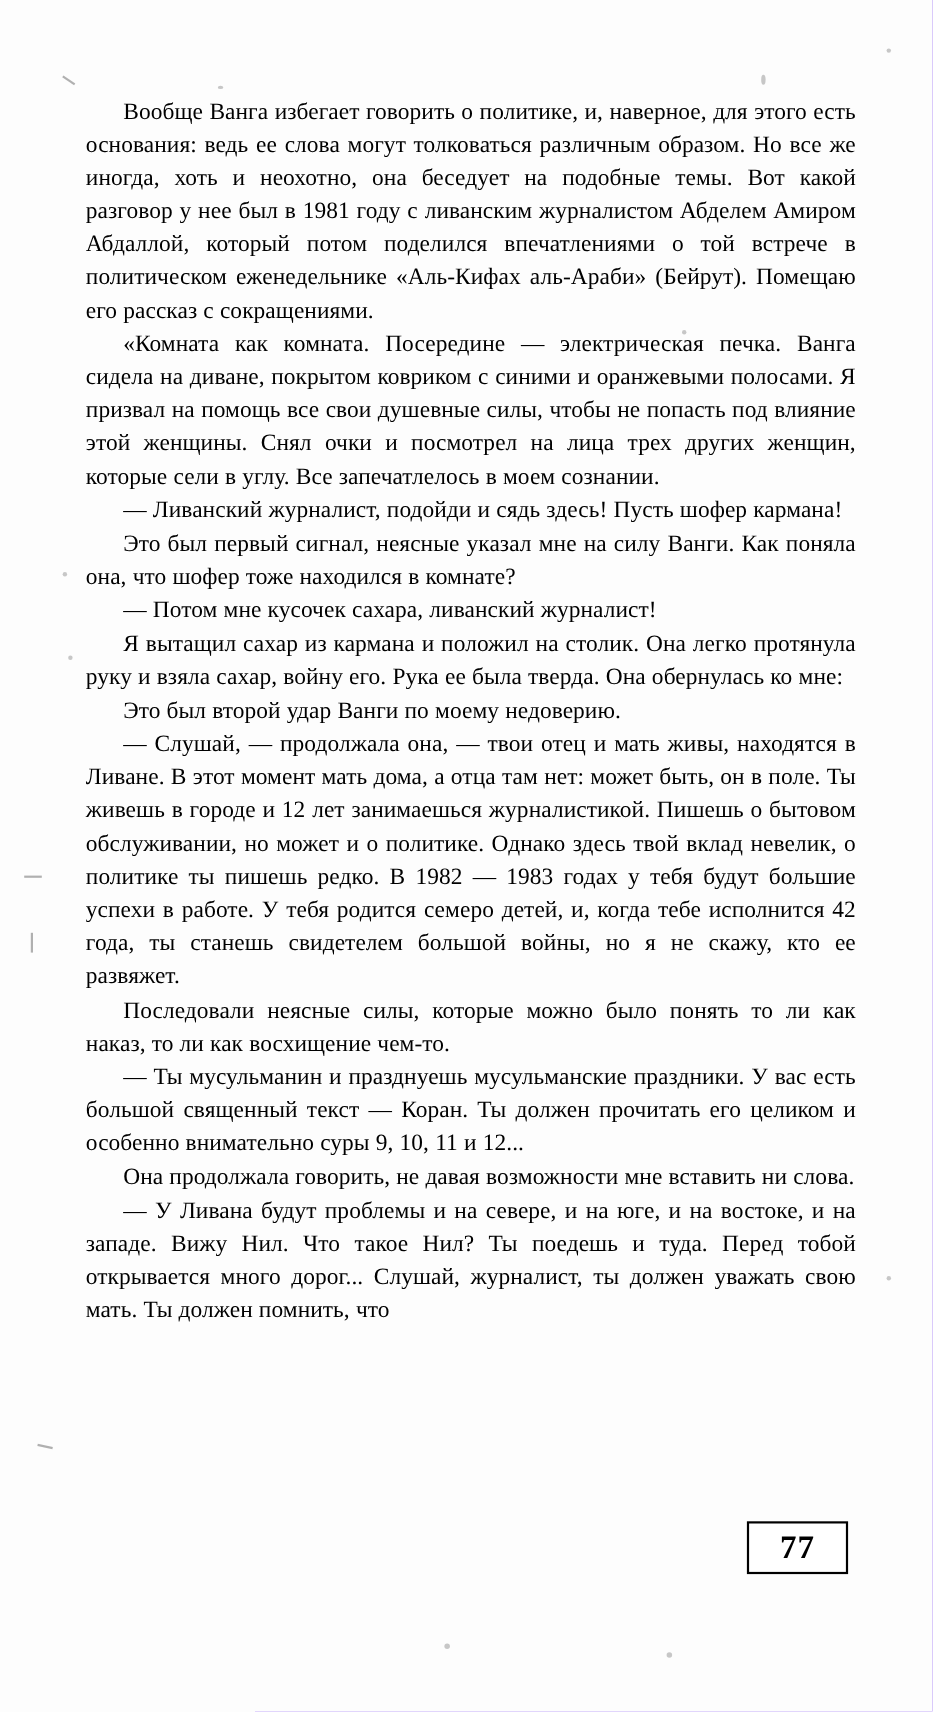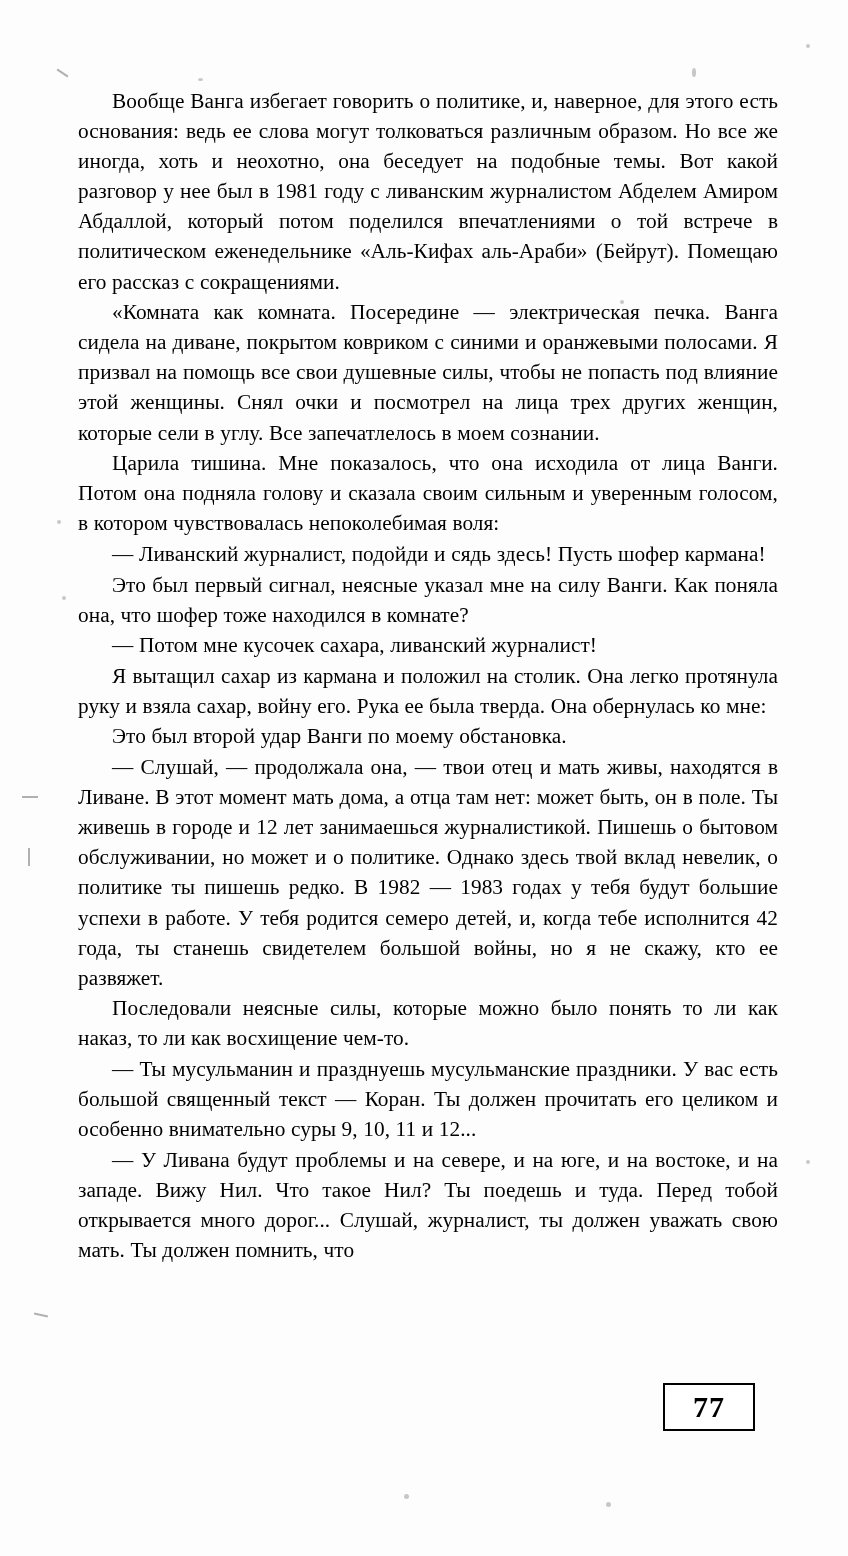--- a/index.html
+++ b/index.html
@@ -34,21 +34,21 @@
     line-height: 30.1px;
     text-align: justify;
     text-justify: inter-word;
     text-indent: 34px;
     letter-spacing: 0.05px;
     word-spacing: 0.2px;
     hyphens: manual;
   }
   .page-number-box {
     position: absolute;
-    left: 663px;
+    left: 679px;
     top: 1383px;
     width: 88px;
     height: 44px;
     border: 2.5px solid #000;
     display: flex;
     align-items: center;
     justify-content: center;
     background: #fff;
   }
   .page-number {
@@ -86,28 +86,28 @@
   <div class="mark" style="left:28px;top:848px;width:2px;height:18px;"></div>
   <div class="mark" style="left:34px;top:1314px;width:14px;height:2px;transform:rotate(12deg);"></div>
   <div class="speck" style="left:404px;top:1494px;width:5px;height:5px;"></div>
   <div class="speck" style="left:606px;top:1502px;width:5px;height:5px;"></div>
   <div class="speck" style="left:806px;top:1160px;width:4px;height:4px;"></div>
   <div class="speck" style="left:620px;top:300px;width:4px;height:4px;"></div>
 
   <div class="text-block">
     <p class="para">Вообще Ванга избегает говорить о политике, и, наверное, для этого есть основания: ведь ее слова могут толковаться различным образом. Но все же иногда, хоть и неохотно, она беседует на подобные темы. Вот какой разговор у нее был в 1981 году с ливанским журналистом Абделем Амиром Абдаллой, который потом поделился впечатлениями о той встрече в политическом еженедельнике «Аль-Кифах аль-Араби» (Бейрут). Помещаю его рассказ с сокращениями.</p>
     <p class="para">«Комната как комната. Посередине — электрическая печка. Ванга сидела на диване, покрытом ковриком с синими и оранжевыми полосами. Я призвал на помощь все свои душевные силы, чтобы не попасть под влияние этой женщины. Снял очки и посмотрел на лица трех других женщин, которые сели в углу. Все запечатлелось в моем сознании.</p>
-    <p class="para">Царила тишина. Мне показалось, что она исходила от лица Ванги. Потом она подняла голову и сказала своим сильным и уверенным голосом, в котором чувствовалась непоколебимая воля:</p>
     <p class="para">— Ливанский журналист, подойди и сядь здесь! Пусть шофер кармана!</p>
     <p class="para">Это был первый сигнал, неясные указал мне на силу Ванги. Как поняла она, что шофер тоже находился в комнате?</p>
     <p class="para">— Потом мне кусочек сахара, ливанский журналист!</p>
     <p class="para">Я вытащил сахар из кармана и положил на столик. Она легко протянула руку и взяла сахар, войну его. Рука ее была тверда. Она обернулась ко мне:</p>
-    <p class="para">Это был второй удар Ванги по моему обстановка.</p>
+    <p class="para">Это был второй удар Ванги по моему недоверию.</p>
     <p class="para">— Слушай, — продолжала она, — твои отец и мать живы, находятся в Ливане. В этот момент мать дома, а отца там нет: может быть, он в поле. Ты живешь в городе и 12 лет занимаешься журналистикой. Пишешь о бытовом обслуживании, но может и о политике. Однако здесь твой вклад невелик, о политике ты пишешь редко. В 1982 — 1983 годах у тебя будут большие успехи в работе. У тебя родится семеро детей, и, когда тебе исполнится 42 года, ты станешь свидетелем большой войны, но я не скажу, кто ее развяжет.</p>
     <p class="para">Последовали неясные силы, которые можно было понять то ли как наказ, то ли как восхищение чем-то.</p>
     <p class="para">— Ты мусульманин и празднуешь мусульманские праздники. У вас есть большой священный текст — Коран. Ты должен прочитать его целиком и особенно внимательно суры 9, 10, 11 и 12...</p>
+    <p class="para">Она продолжала говорить, не давая возможности мне вставить ни слова.</p>
     <p class="para">— У Ливана будут проблемы и на севере, и на юге, и на востоке, и на западе. Вижу Нил. Что такое Нил? Ты поедешь и туда. Перед тобой открывается много дорог... Слушай, журналист, ты должен уважать свою мать. Ты должен помнить, что</p>
   </div>
 
   <div class="page-number-box">
     <span class="page-number">77</span>
   </div>
 </div>
 
 </body></html>

